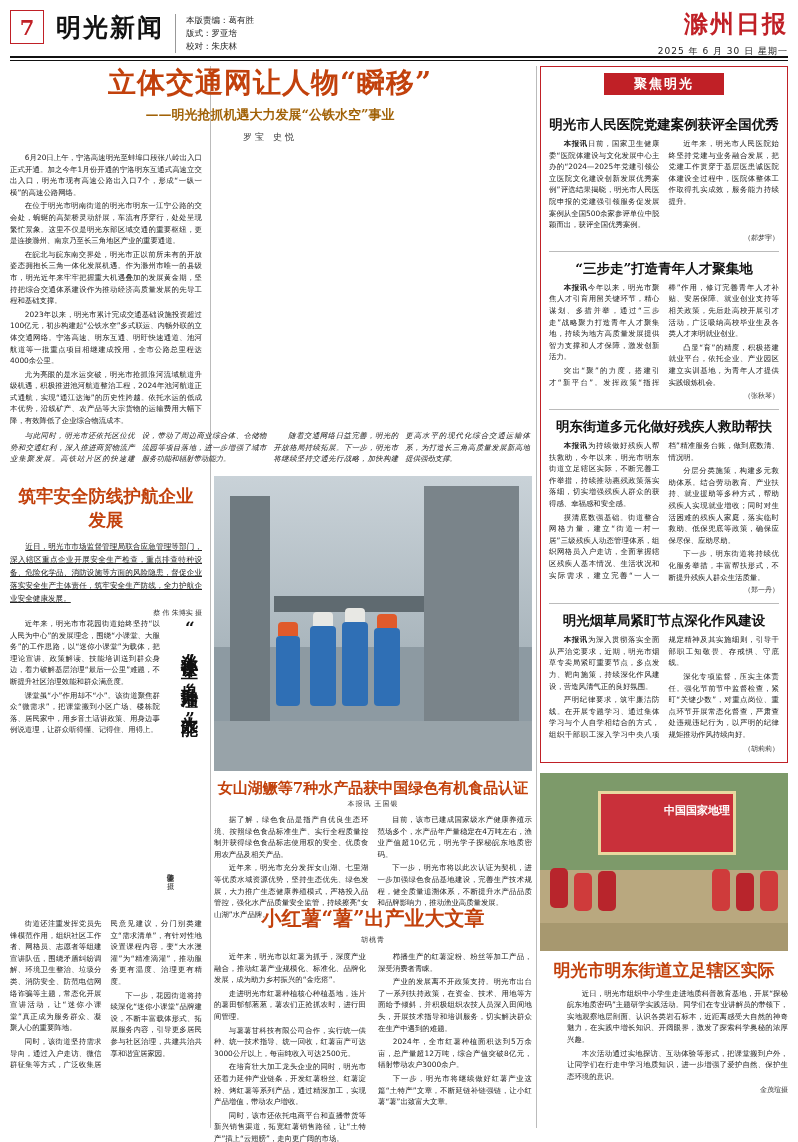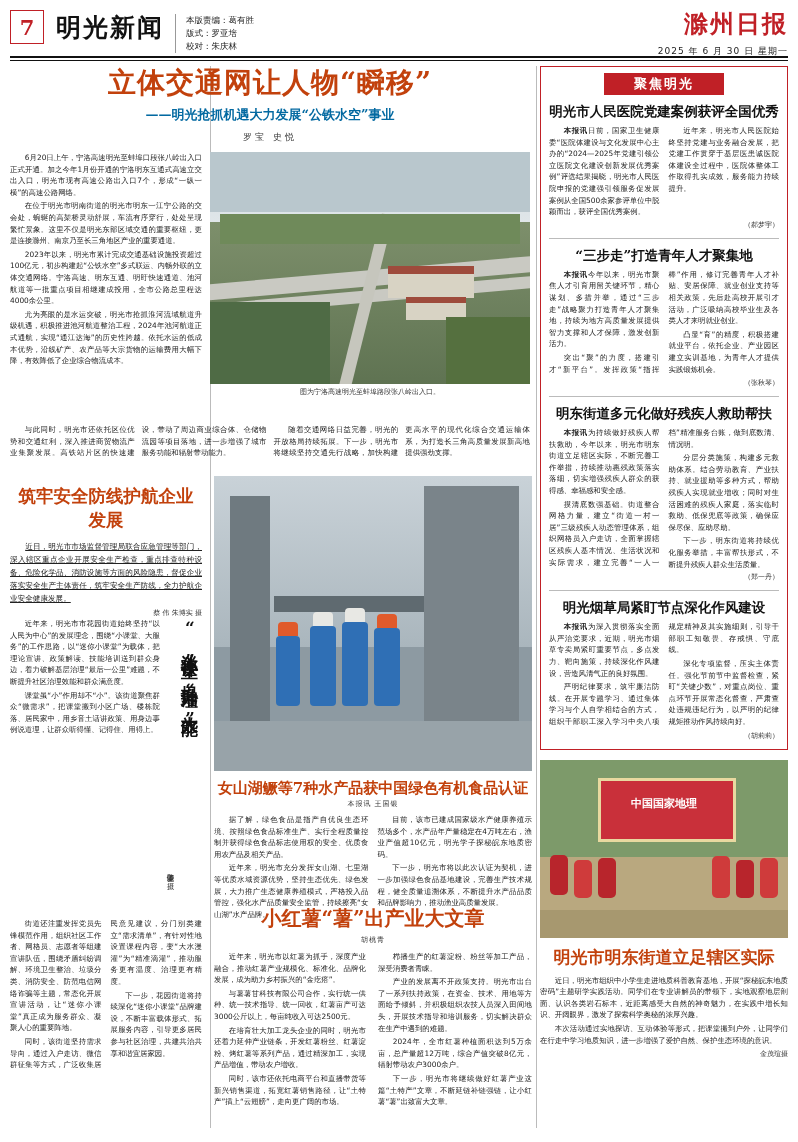--- a/index.html
+++ b/index.html
@@ -22,39 +22,39 @@
   .paper-date{font-size:9px;color:#222;margin-top:5px;letter-spacing:1px;}
   .rule-thick{position:absolute;left:10px;top:56px;width:778px;height:2px;background:#111;}
   .rule-thin{position:absolute;left:10px;top:60px;width:778px;height:1px;background:#111;}
 
   
   .body{position:absolute;left:10px;top:66px;width:778px;height:1062px;}
   .vline{position:absolute;top:0;width:1px;height:1062px;background:#bbb;}
 
   .headline{font-family:"DejaVu Serif","Liberation Serif",serif;font-weight:bold;color:#c2410c;}
   .h-main{font-size:28px;text-align:center;letter-spacing:1px;line-height:34px;}
-  .h-sub{font-size:13px;text-align:center;color:#0369a1;margin-top:6px;font-weight:bold;
+  .h-sub{font-size:13px;text-align:center;color:#a16207;margin-top:6px;font-weight:bold;
          font-family:"DejaVu Serif","Liberation Serif",serif;}
   .byline{text-align:center;font-size:9px;color:#333;margin-top:7px;letter-spacing:3px;}
 
   .txt{font-size:7.4px;line-height:11.6px;text-align:justify;color:#222;
        font-family:"DejaVu Sans","Liberation Sans",sans-serif;}
   .txt p{margin:0 0 2px 0;text-indent:2em;}
 
   .cols2{column-count:2;column-gap:9px;}
   .cols4{column-count:4;column-gap:7px;}
 
   .photo{background:#6a7c63;position:relative;overflow:hidden;}
   .cap{font-size:7px;color:#333;text-align:center;margin-top:3px;line-height:10px;}
 
   
   .focus-box{border:1.2px solid #c02026;padding:6px 8px 8px 8px;}
   .focus-title{text-align:center;background:#c02026;color:#fff;font-weight:bold;
                font-family:"DejaVu Serif","Liberation Serif",serif;font-size:13px;
-               padding:2px 0;letter-spacing:2px;width:120px;margin:0 auto 7px auto;}
+               padding:2px 0;letter-spacing:2px;width:120px;margin:0 auto 20px auto;}
   .sub-h{font-family:"DejaVu Serif","Liberation Serif",serif;font-weight:bold;font-size:13.5px;
          text-align:center;line-height:18px;color:#111;margin:7px 0 5px 0;}
   .sign{text-align:right;font-size:7px;color:#333;margin-top:2px;}
   .hr-s{border-top:1px solid #bbb;margin:8px 0 6px 0;height:0;}
 
   
   .vtitle{writing-mode:vertical-rl;text-orientation:upright;
           font-family:"DejaVu Serif","Liberation Serif",serif;font-weight:bold;
           font-size:17px;line-height:24px;letter-spacing:2px;height:260px;}
   .vsmall{writing-mode:vertical-rl;text-orientation:upright;font-size:7.5px;line-height:12px;color:#333;height:150px;}
@@ -99,44 +99,27 @@
 
     <div style="position:absolute;left:0;top:0;width:520px;">
       <div class="headline h-main">立体交通网让人物“瞬移”</div>
       <div class="h-sub">——明光抢抓机遇大力发展“公铁水空”事业</div>
       <div class="byline">罗宝    史悦</div>
 
       <div style="position:relative;margin-top:8px;height:270px;">
         <div class="txt" style="position:absolute;left:0;top:0;width:192px;">
           <p>6月20日上午，宁洛高速明光至蚌埠口段张八岭出入口正式开通。加之今年1月份开通的宁洛明东互通式高速立交出入口，明光市现有高速公路出入口7个，形成“一纵一横”的高速公路网络。</p>
           <p>在位于明光市明南街道的明光市明东一江宁公路的交会处，蜿蜒的高架桥灵动舒展，车流有序穿行，处处呈现繁忙景象。这里不仅是明光东部区域交通的重要枢纽，更是连接滁州、南京乃至长三角地区产业的重要通道。</p>
+          <p>在皖北与皖东南交界处，明光市正以前所未有的开放姿态拥抱长三角一体化发展机遇。作为滁州市唯一的县级市，明光近年来牢牢把握重大机遇叠加的发展黄金期，坚持把综合交通体系建设作为推动经济高质量发展的先导工程和基础支撑。</p>
           <p>2023年以来，明光市累计完成交通基础设施投资超过100亿元，初步构建起“公铁水空”多式联运、内畅外联的立体交通网络。宁洛高速、明东互通、明盱快速通道、池河航道等一批重点项目相继建成投用，全市公路总里程达4000余公里。</p>
           <p>尤为亮眼的是水运突破，明光市抢抓淮河流域航道升级机遇，积极推进池河航道整治工程，2024年池河航道正式通航，实现“通江达海”的历史性跨越。依托水运的低成本优势，沿线矿产、农产品等大宗货物的运输费用大幅下降，有效降低了企业综合物流成本。</p>
         </div>
-        <div style="position:absolute;left:200px;top:0;width:320px;">
-          <div class="photo" style="width:320px;height:232px;">
-            <div class="sky"></div>
-            <div class="ground"></div>
-            <div class="road" style="left:-10px;top:118px;width:345px;height:16px;transform:rotate(-5deg);"></div>
-            <div class="road" style="left:-10px;top:138px;width:345px;height:12px;transform:rotate(-5deg);"></div>
-            <div class="road" style="left:150px;top:60px;width:12px;height:180px;transform:rotate(14deg);background:#c6c6bd;"></div>
-            <div class="bldg" style="left:178px;top:120px;width:86px;height:26px;"></div>
-            <div class="roofr" style="left:178px;top:114px;width:86px;height:8px;"></div>
-            <div class="bldg" style="left:196px;top:150px;width:60px;height:18px;"></div>
-            <div class="roofr" style="left:196px;top:145px;width:60px;height:6px;"></div>
-            <div style="position:absolute;left:0;top:150px;width:120px;height:82px;background:#4f6b45;"></div>
-            <div style="position:absolute;left:236px;top:165px;width:84px;height:67px;background:#55703f;"></div>
-            <div style="position:absolute;left:0;top:0;width:100%;height:60px;background:#b9c7cd;"></div>
-            <div style="position:absolute;left:10px;top:62px;width:300px;height:30px;background:#6f8a5a;"></div>
-          </div>
-          <div class="cap">图为宁洛高速明光至蚌埠路段张八岭出入口。</div>
-        </div>
-      </div>
-
-      <div class="txt cols4" style="margin-top:2px;">
+      </div>
+
+      <div class="txt cols4" style="margin-top:8px;font-style:italic;">
         <p>与此同时，明光市还依托区位优势和交通红利，深入推进商贸物流产业集聚发展。高铁站片区的快速建设，带动了周边商业综合体、仓储物流园等项目落地，进一步增强了城市服务功能和辐射带动能力。</p>
         <p>随着交通网络日益完善，明光的开放格局持续拓展。下一步，明光市将继续坚持交通先行战略，加快构建更高水平的现代化综合交通运输体系，为打造长三角高质量发展新高地提供强劲支撑。</p>
       </div>
     </div>
 
     <div style="position:absolute;left:0;top:418px;width:192px;">
       <div class="headline" style="font-size:17.5px;text-align:center;line-height:24px;">筑牢安全防线护航企业发展</div>
       <div class="txt" style="margin-top:8px;font-size:7.6px;line-height:13px;text-align:center;">
         <p style="text-indent:2em;text-align:justify;text-decoration:underline;">近日，明光市市场监督管理局联合应急管理等部门，深入辖区重点企业开展安全生产检查，重点排查特种设备、危险化学品、消防设施等方面的风险隐患，督促企业落实安全生产主体责任，筑牢安全生产防线，全力护航企业安全健康发展。</p>
       </div>
@@ -190,20 +173,21 @@
         <p>下一步，明光市将以此次认证为契机，进一步加强绿色食品基地建设，完善生产技术规程，健全质量追溯体系，不断提升水产品品质和品牌影响力，推动渔业高质量发展。</p>
       </div>
     </div>
 
     <div style="position:absolute;left:204px;top:835px;width:318px;">
       <div class="headline" style="font-size:20px;text-align:center;line-height:26px;margin-top:4px;">小红薯“薯”出产业大文章</div>
       <div class="byline" style="font-size:7px;letter-spacing:1px;margin-top:4px;">胡桃青</div>
       <div style="position:relative;margin-top:6px;">
         <div class="txt" style="position:absolute;left:0;top:0;width:152px;">
           <p>近年来，明光市以红薯为抓手，深度产业融合，推动红薯产业规模化、标准化、品牌化发展，成为助力乡村振兴的“金疙瘩”。</p>
+          <p>走进明光市红薯种植核心种植基地，连片的薯田郁郁葱葱，薯农们正抢抓农时，进行田间管理。</p>
           <p>与薯薯甘科技有限公司合作，实行统一供种、统一技术指导、统一回收，红薯亩产可达3000公斤以上，每亩纯收入可达2500元。</p>
           <p>在培育壮大加工龙头企业的同时，明光市还着力延伸产业链条，开发红薯粉丝、红薯淀粉、烤红薯等系列产品，通过精深加工，实现产品增值，带动农户增收。</p>
           <p>同时，该市还依托电商平台和直播带货等新兴销售渠道，拓宽红薯销售路径，让“土特产”插上“云翅膀”，走向更广阔的市场。</p>
 
         </div>
         <div class="txt" style="position:absolute;left:164px;top:0;width:154px;">
           <p>栉播生产的红薯淀粉、粉丝等加工产品，深受消费者青睐。</p>
           <p>产业的发展离不开政策支持。明光市出台了一系列扶持政策，在资金、技术、用地等方面给予倾斜，并积极组织农技人员深入田间地头，开展技术指导和培训服务，切实解决群众在生产中遇到的难题。</p>
           <p>2024年，全市红薯种植面积达到5万余亩，总产量超12万吨，综合产值突破8亿元，辐射带动农户3000余户。</p>
           <p>下一步，明光市将继续做好红薯产业这篇“土特产”文章，不断延链补链强链，让小红薯“薯”出致富大文章。</p>
@@ -260,31 +244,31 @@
           </div>
           <div class="sign">（胡莉莉）</div>
         </div>
       </div>
 
       <div style="margin-top:10px;">
         <div class="photo ph3" style="width:248px;height:178px;position:relative;">
           <div style="position:absolute;left:0;top:0;width:100%;height:55%;background:#7d9a6a;"></div>
           <div style="position:absolute;left:0;top:55%;width:100%;height:45%;background:#b9a87f;"></div>
           <div style="position:absolute;left:58px;top:18px;width:132px;height:58px;background:#c9303a;border:3px solid #e8d9a0;"></div>
-          <div style="position:absolute;left:58px;top:36px;width:132px;text-align:center;color:#fff;font-size:11px;font-weight:bold;font-family:'DejaVu Serif','Liberation Serif',serif;">中国国家地理</div>
+          <div style="position:absolute;left:58px;top:30px;width:132px;text-align:right;color:#fff;font-size:11px;font-weight:bold;font-family:'DejaVu Serif','Liberation Serif',serif;">中国国家地理</div>
           <div style="position:absolute;left:10px;top:95px;width:18px;height:40px;background:#b8252c;border-radius:5px;"></div>
           <div style="position:absolute;left:34px;top:100px;width:18px;height:38px;background:#cf3b3b;border-radius:5px;"></div>
           <div style="position:absolute;left:58px;top:98px;width:18px;height:40px;background:#b8252c;border-radius:5px;"></div>
           <div style="position:absolute;left:172px;top:96px;width:18px;height:42px;background:#cf3b3b;border-radius:5px;"></div>
           <div style="position:absolute;left:196px;top:100px;width:18px;height:38px;background:#b8252c;border-radius:5px;"></div>
           <div style="position:absolute;left:220px;top:98px;width:18px;height:40px;background:#cf3b3b;border-radius:5px;"></div>
           <div style="position:absolute;left:0;top:150px;width:100%;height:28px;background:#a7986f;"></div>
         </div>
         <div class="headline" style="font-size:17px;text-align:center;line-height:23px;margin-top:8px;">明光市明东街道立足辖区实际</div>
-        <div class="txt" style="margin-top:6px;">
+        <div class="txt" style="margin-top:6px;margin-left:27px;">
           <p>近日，明光市组织中小学生走进地质科普教育基地，开展“探秘皖东地质密码”主题研学实践活动。同学们在专业讲解员的带领下，实地观察地层剖面、认识各类岩石标本，近距离感受大自然的神奇魅力，在实践中增长知识、开阔眼界，激发了探索科学奥秘的浓厚兴趣。</p>
           <p>本次活动通过实地探访、互动体验等形式，把课堂搬到户外，让同学们在行走中学习地质知识，进一步增强了爱护自然、保护生态环境的意识。</p>
         </div>
         <div class="centernote">金茂瑄摄</div>
       </div>
     </div>
 
   </div>
 </div>
 

